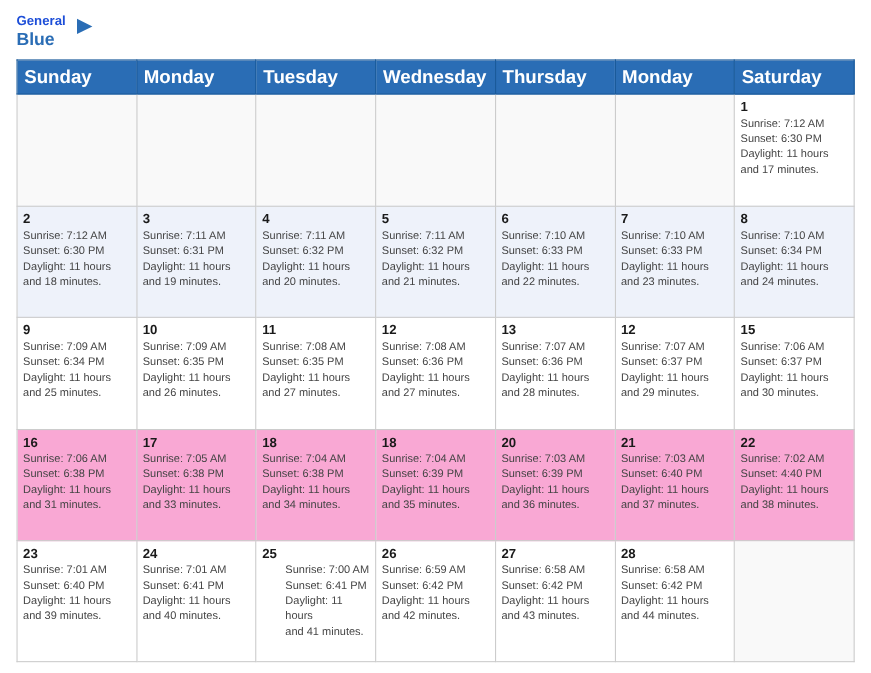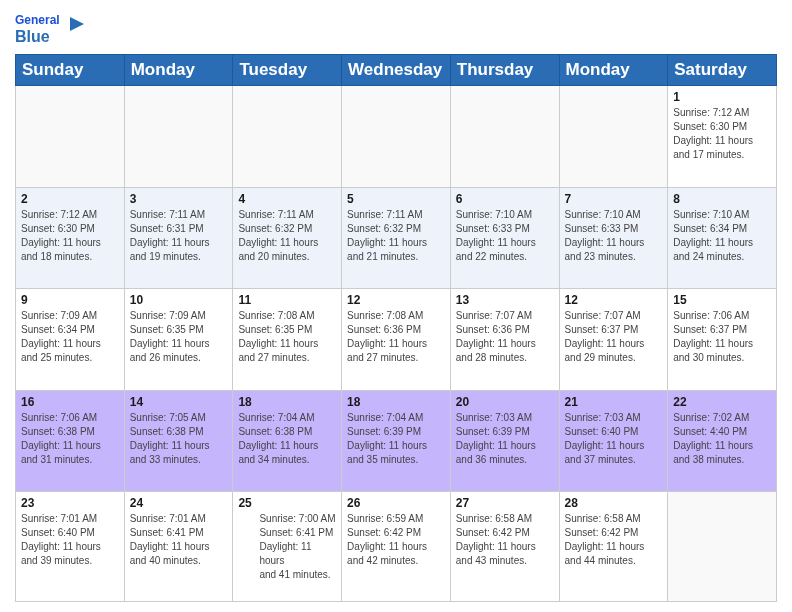--- a/index.html
+++ b/index.html
@@ -237,30 +237,30 @@
 and 29 minutes.</div>
           </td>
           <td>
             <span class="day-number">15</span>
             <div class="day-info" style="white-space: pre-line;">Sunrise: 7:06 AM
 Sunset: 6:37 PM
 Daylight: 11 hours
 and 30 minutes.</div>
           </td>
         </tr>
-        <tr style="background-color: #c4b5fd;">
+        <tr style="background-color: #f9a8d4;">
           <td>
             <span class="day-number">16</span>
             <div class="day-info" style="white-space: pre-line;">Sunrise: 7:06 AM
 Sunset: 6:38 PM
 Daylight: 11 hours
 and 31 minutes.</div>
           </td>
           <td>
-            <span class="day-number">14</span>
+            <span class="day-number">17</span>
             <div class="day-info" style="white-space: pre-line;">Sunrise: 7:05 AM
 Sunset: 6:38 PM
 Daylight: 11 hours
 and 33 minutes.</div>
           </td>
           <td>
             <span class="day-number">18</span>
             <div class="day-info" style="white-space: pre-line;">Sunrise: 7:04 AM
 Sunset: 6:38 PM
 Daylight: 11 hours

